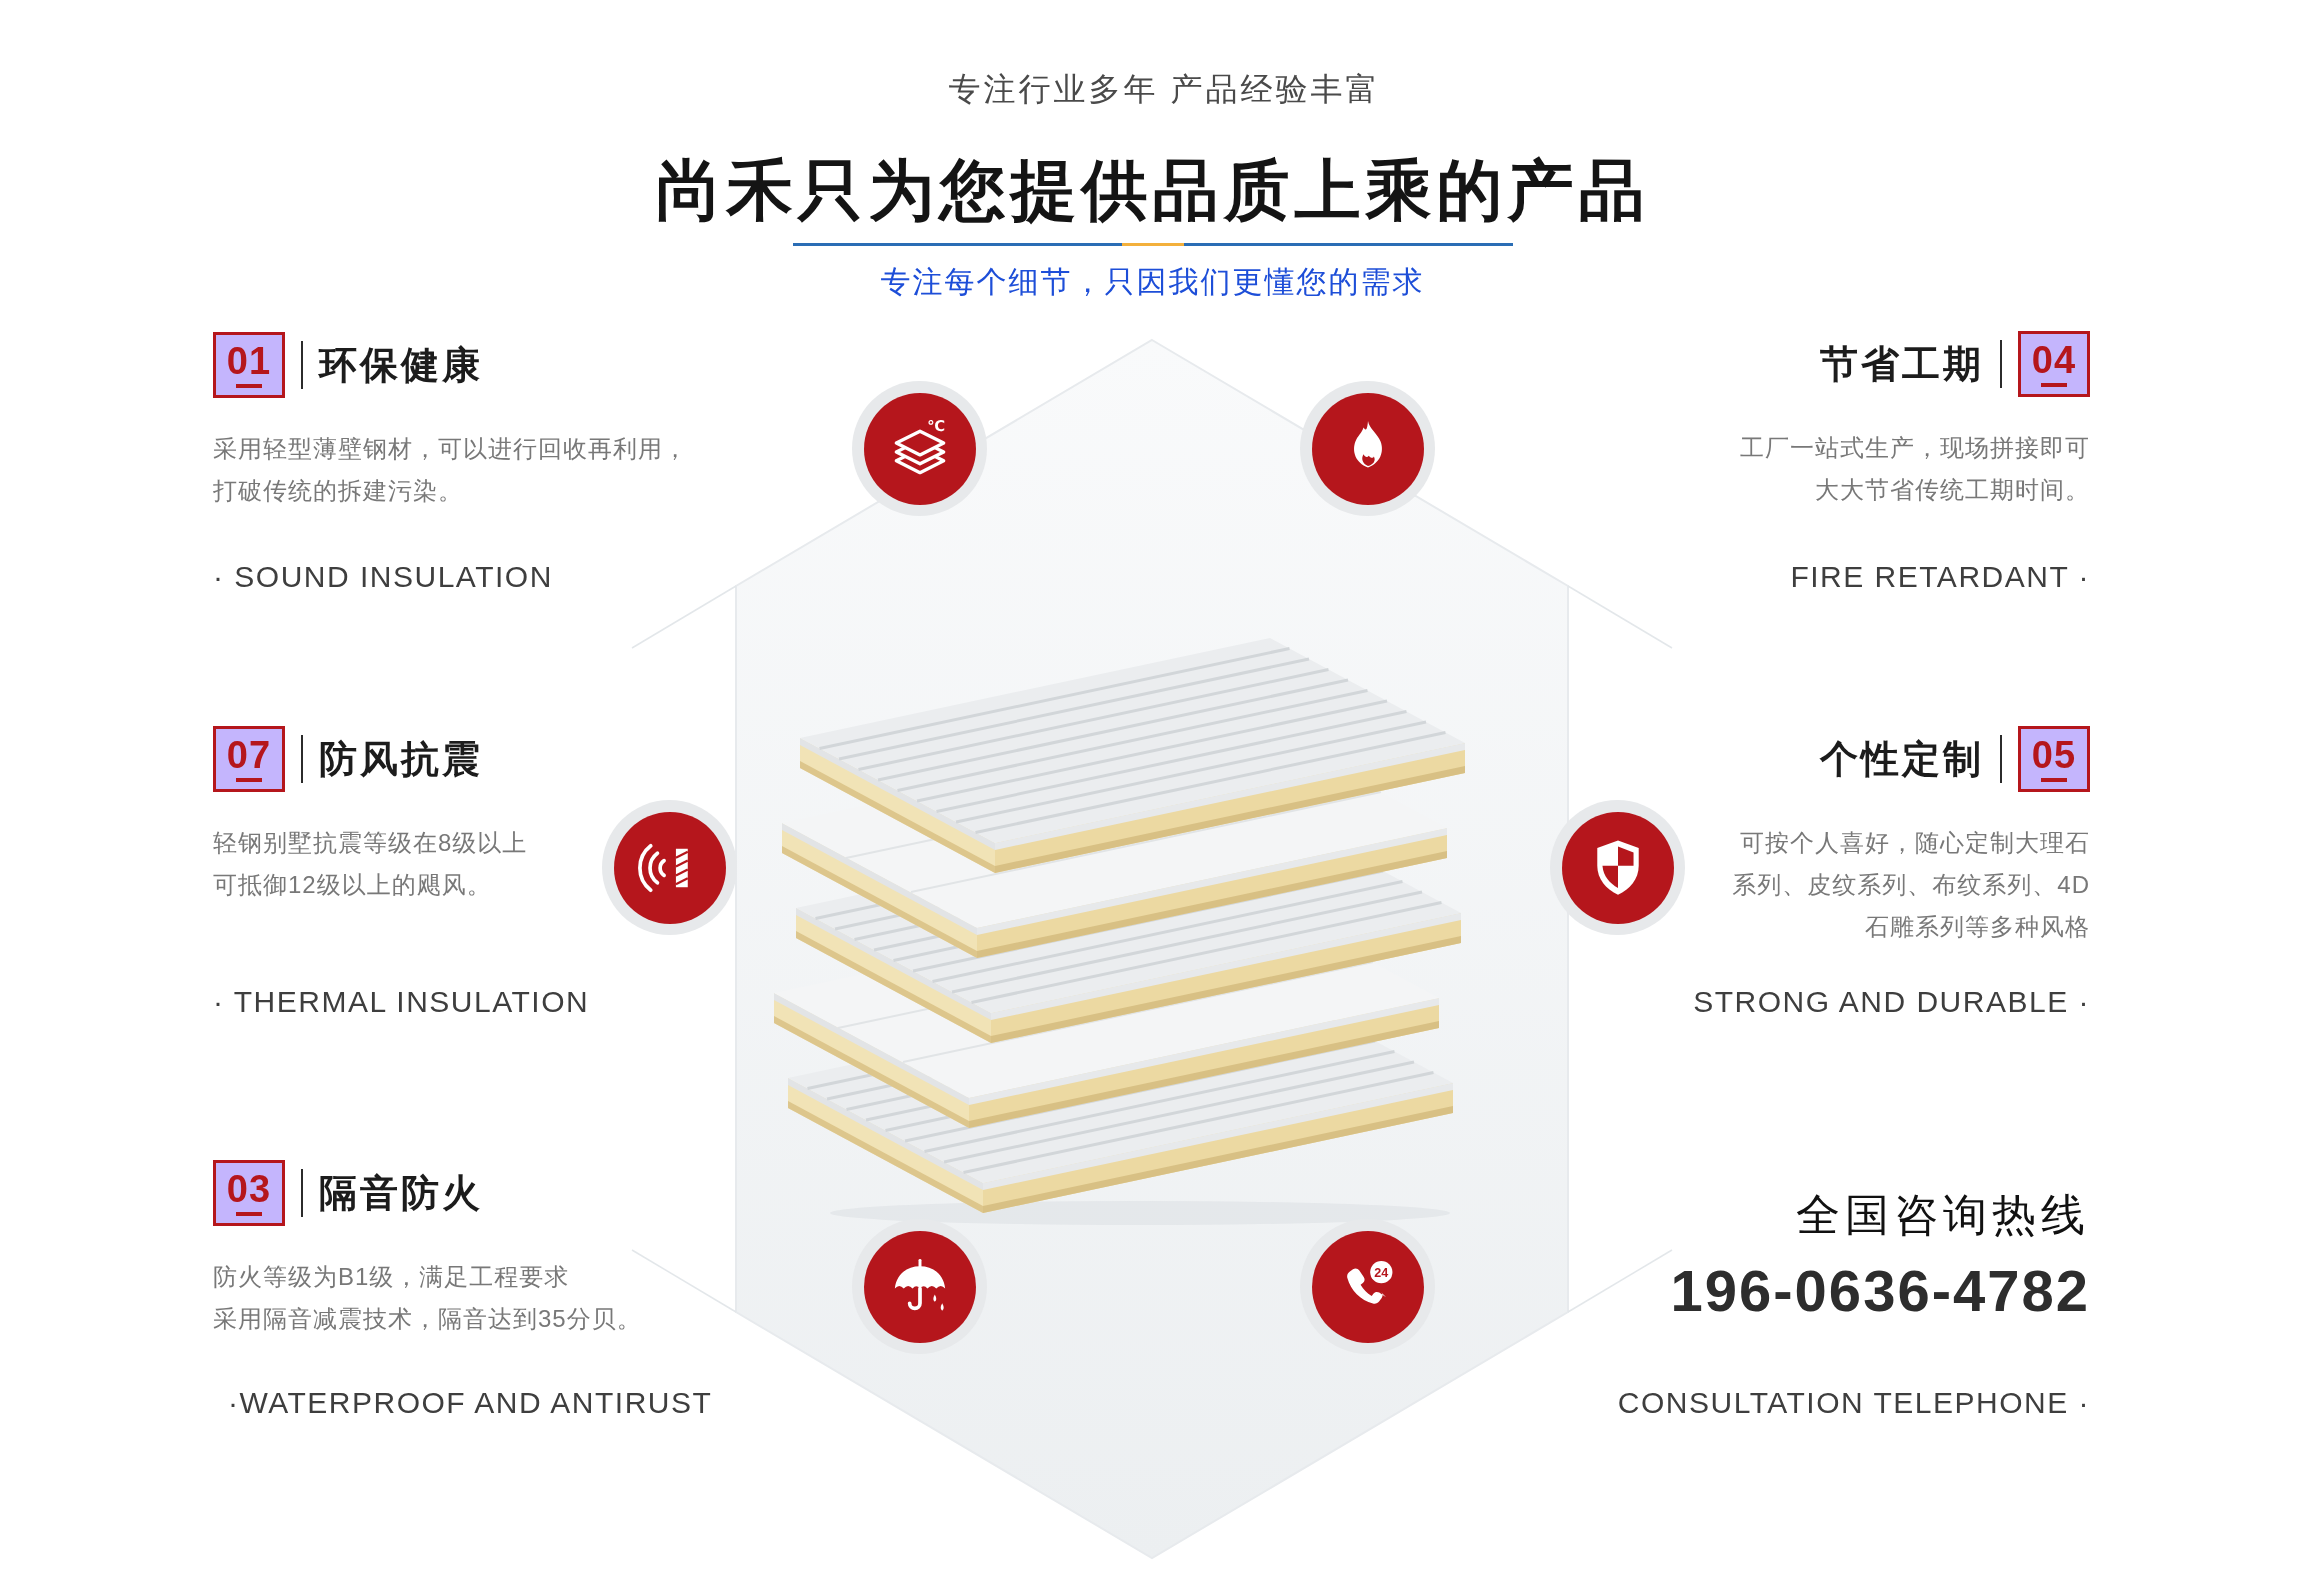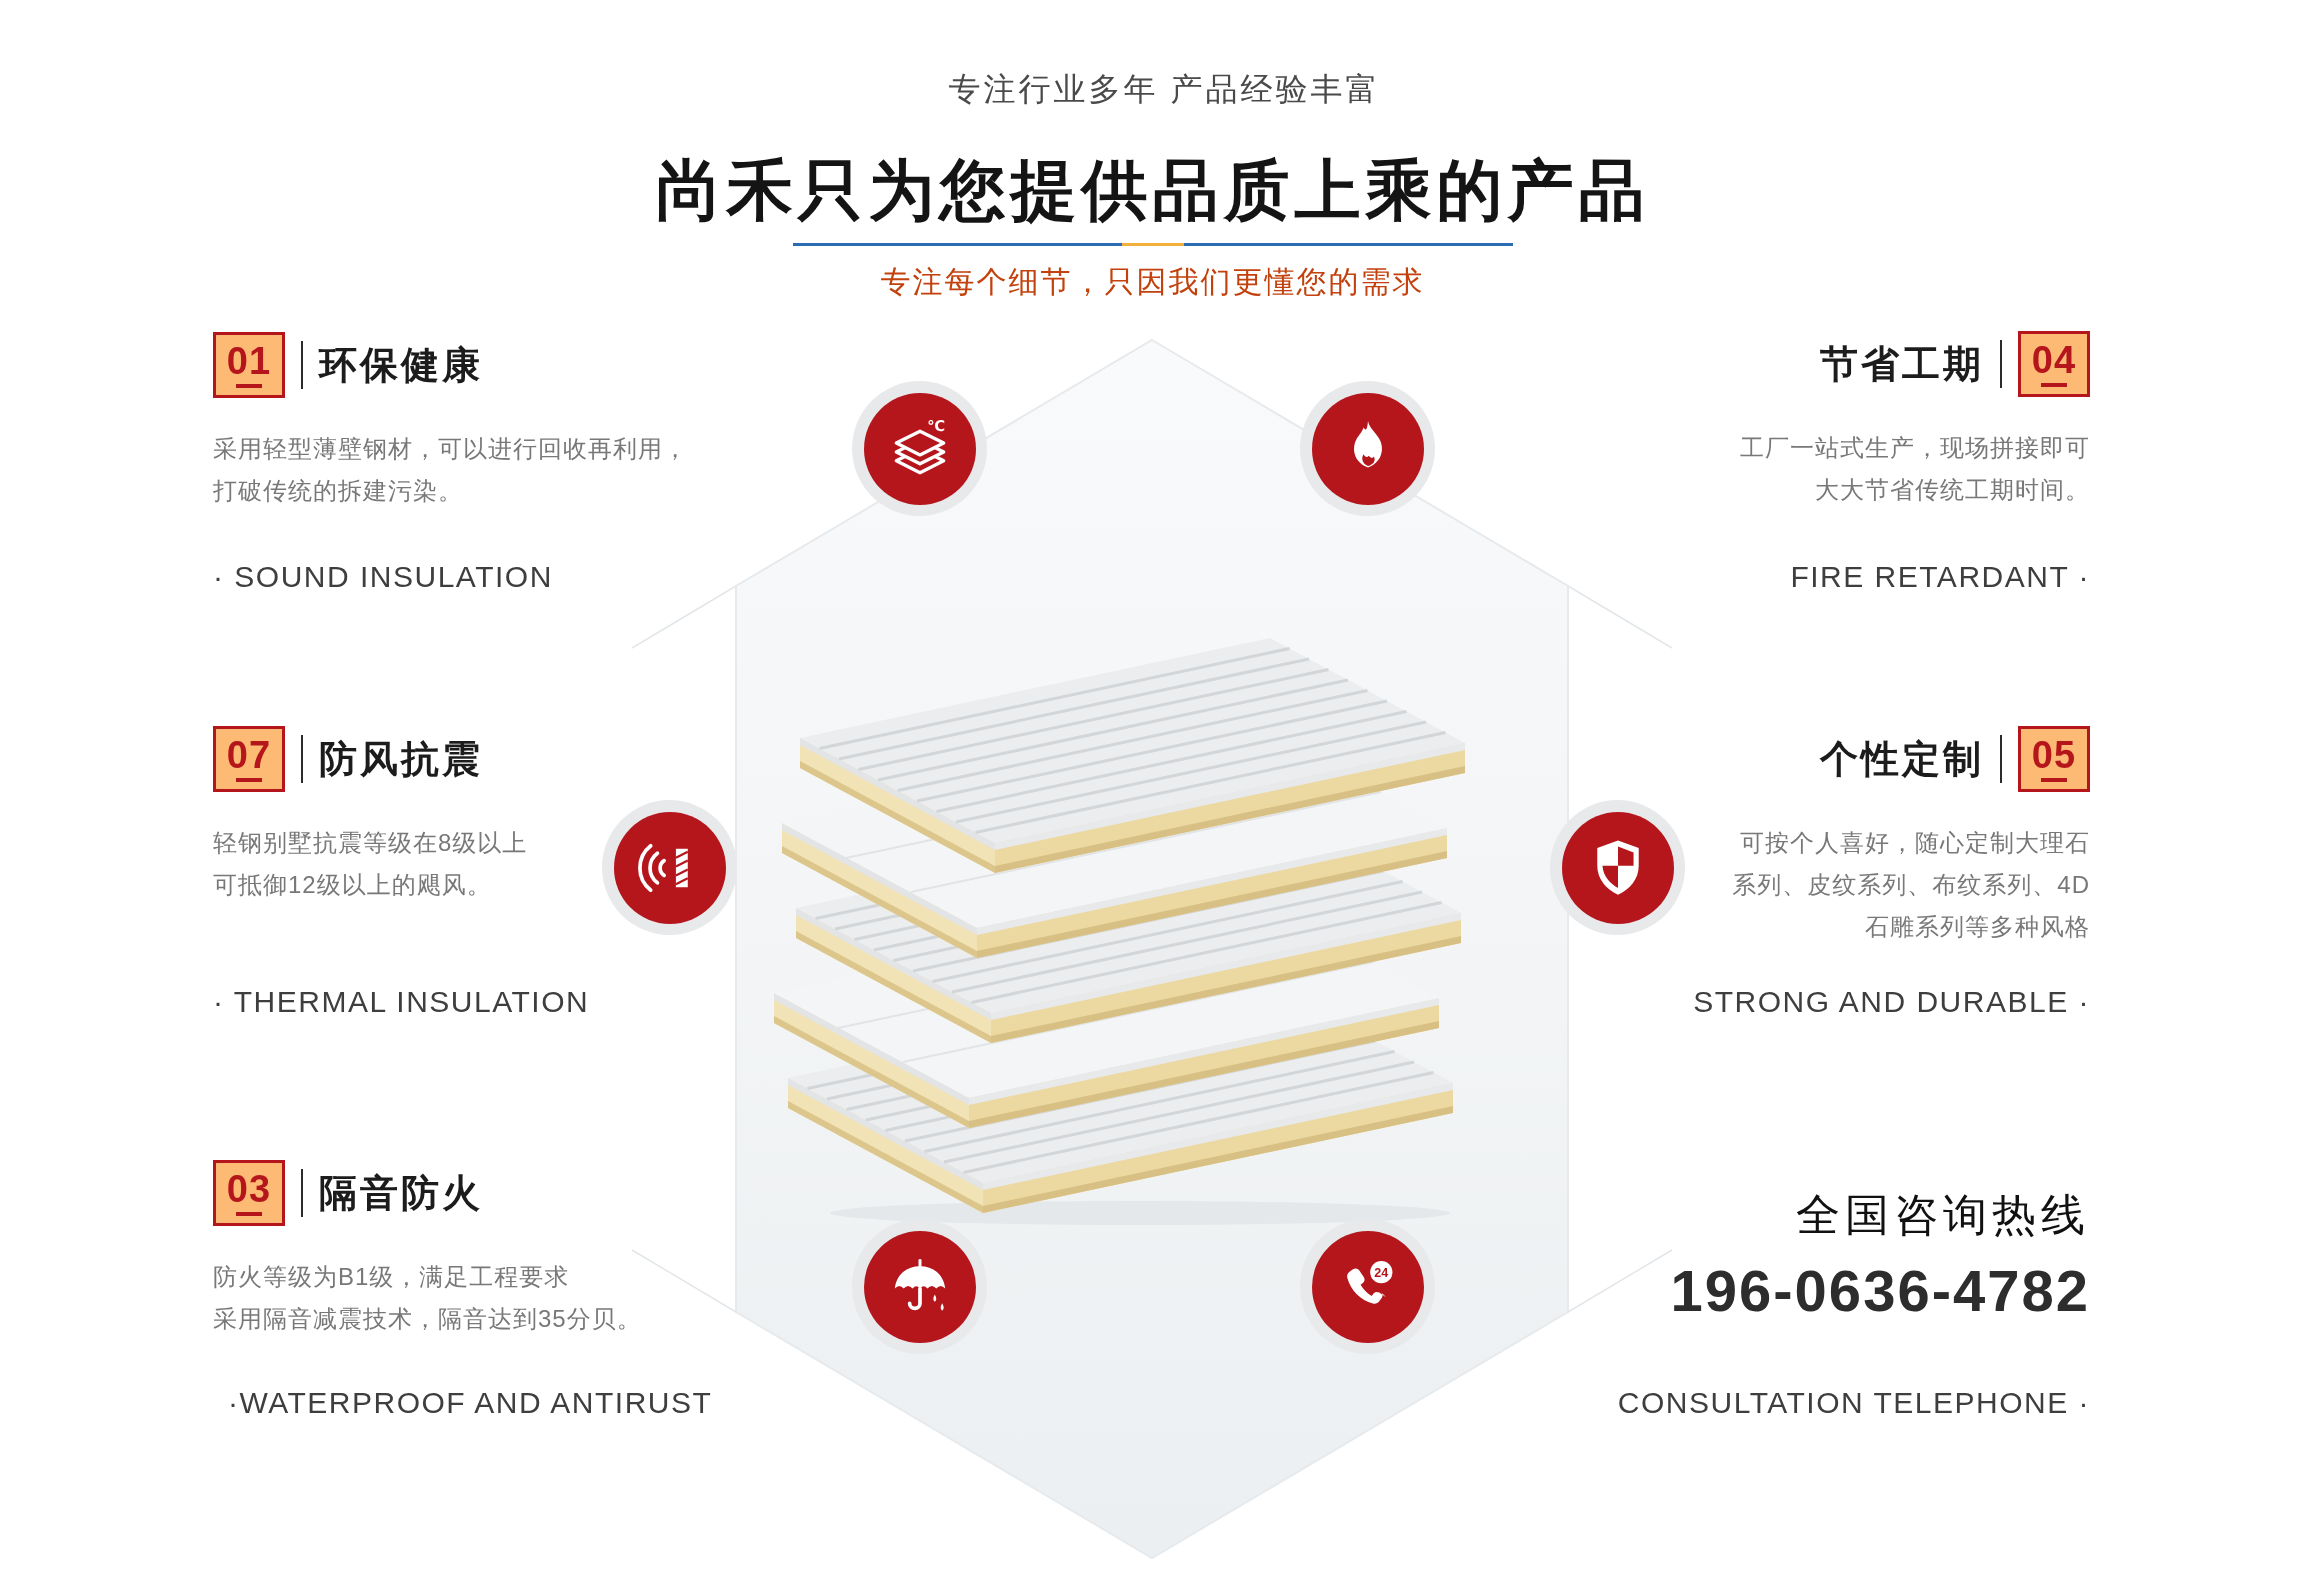--- a/index.html
+++ b/index.html
@@ -29,31 +29,31 @@
   .hdr-divider{
     position:absolute;top:243px;left:50%;transform:translateX(-50%);
     width:720px;height:3px;background:var(--blue);
   }
   .hdr-divider .gold-seg{
     position:absolute;left:50%;top:0;transform:translateX(-50%);
     width:62px;height:3px;background:var(--gold);
   }
   .hdr-tagline{
     position:absolute;top:262px;left:0;width:100%;
-    text-align:center;font-size:30px;color:#c2410c;letter-spacing:2px;
+    text-align:center;font-size:30px;color:#1d4ed8;letter-spacing:2px;
   }
   
   .feature{position:absolute;width:560px;}
   .feature.right{text-align:right;}
   .feat-head{display:flex;align-items:center;gap:16px;}
   .feature.right .feat-head{justify-content:flex-end;}
   .badge{
     width:72px;height:66px;border:3px solid var(--red);
     display:flex;flex-direction:column;align-items:center;justify-content:center;
-    background:#fdba74;flex:0 0 auto;
+    background:#c4b5fd;flex:0 0 auto;
   }
   .badge .num{font-size:38px;font-weight:700;color:var(--red);line-height:1;letter-spacing:1px;}
   .badge .bar{width:26px;height:4px;background:var(--red);margin-top:4px;}
   .vrule{width:2px;height:48px;background:#2b2b2b;flex:0 0 auto;}
   .feat-title{margin:0;font-size:38px;font-weight:700;color:#1c1c1c;letter-spacing:3px;}
   .feat-body{
     margin:30px 0 0;font-size:24px;line-height:1.75;color:#787878;
     white-space:pre-line;letter-spacing:1px;
   }
   .caption{

